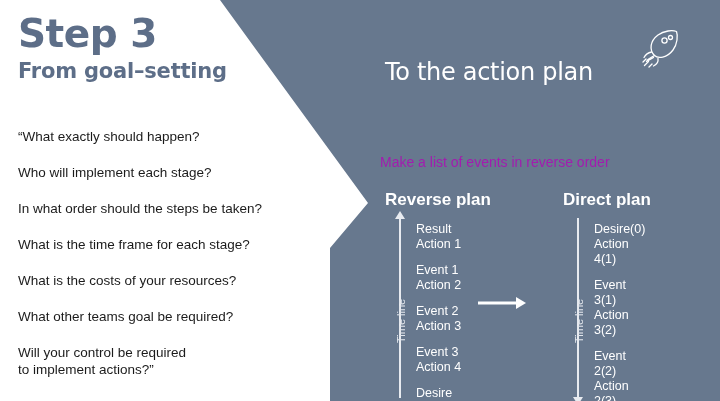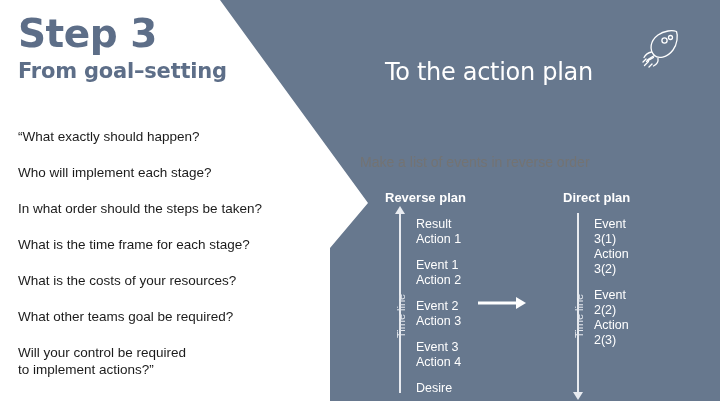--- a/index.html
+++ b/index.html
@@ -76,29 +76,29 @@
     letter-spacing: -0.3px;
     color: #ffffff;
   }
   #rocket-icon {
     position: absolute;
     left: 638px; top: 28px;
     width: 44px; height: 44px;
   }
   #lead-line {
     position: absolute;
-    left: 360px; top: 152px;
+    left: 380px; top: 152px;
     font-size: 14px;
     line-height: 20px;
-    color: #737373;
+    color: #a21caf;
   }
 
   .plan-col { position: absolute; }
   .plan-title {
-    font-size: 13px;
+    font-size: 17px;
     font-weight: bold;
     color: #ffffff;
     margin: 0 0 8px 0;
     white-space: nowrap;
   }
   .plan-body {
     position: relative;
     height: 180px;
   }
   .timeline-label {
@@ -237,20 +237,22 @@
   </div>
 
   <div id="col-direct" class="plan-col">
     <div class="plan-title">Direct plan</div>
     <div class="plan-body">
       <div class="axis down">
         <span class="head"></span>
       </div>
       <div class="timeline-label">Time line</div>
       <ul class="steps">
+        <li>Desire(0)
+Action 4(1)</li>
         <li>Event 3(1)
 Action 3(2)</li>
         <li>Event 2(2)
 Action 2(3)</li>
 
       </ul>
     </div>
   </div>
 
 </div>

